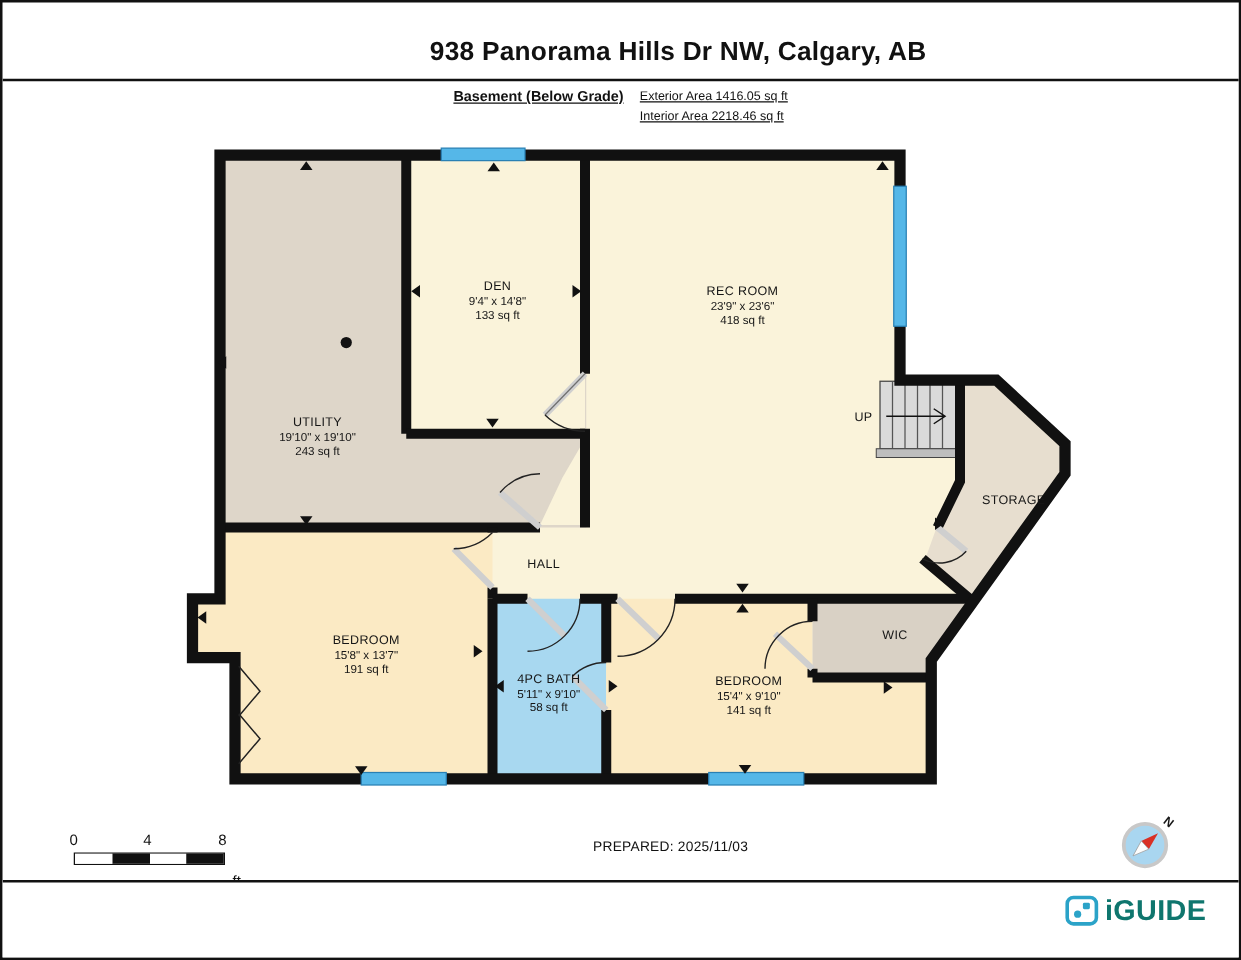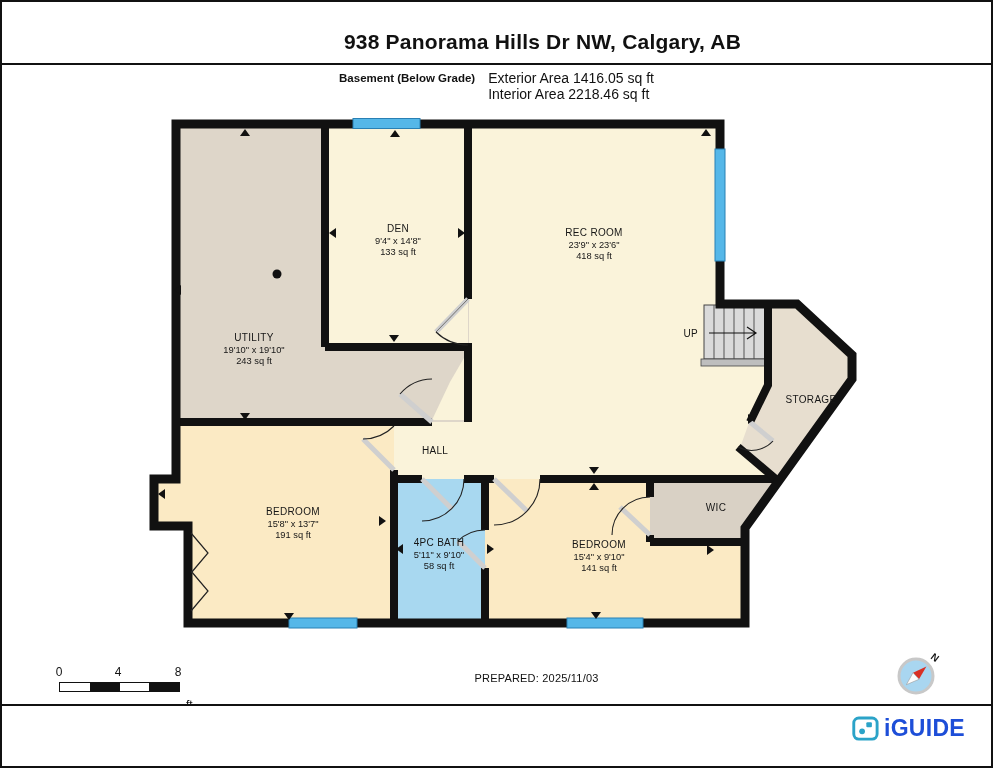--- a/index.html
+++ b/index.html
@@ -3,42 +3,42 @@
 <meta charset="utf-8">
 <style>
   html,body{margin:0;padding:0;background:#e8e8e8;}
   .page{position:relative;width:993px;height:768px;box-sizing:border-box;
         background:#ffffff;border:2px solid #111;overflow:hidden;
         font-family:"Liberation Sans", sans-serif;color:#111;}
   .title{position:absolute;top:28px;left:0;width:100%;text-align:center;
          font-size:21px;font-weight:bold;letter-spacing:.2px;padding-left:46px;}
   .title-rule{position:absolute;top:61px;left:0;width:100%;height:2px;background:#111;}
   .subtitle{position:absolute;top:68px;left:0;width:100%;display:flex;
-            justify-content:center;align-items:flex-start;gap:13px;}
+            justify-content:center;align-items:flex-start;gap:13px;text-decoration:underline;}
   .floor-label{font-size:11.5px;font-weight:bold;line-height:16px;}
-  .areas{font-size:14px;line-height:16px;}
+  .areas{font-size:10px;line-height:16px;}
   svg text{font-family:"Liberation Sans", sans-serif;fill:#161616;}
   .rname{font-size:10px;letter-spacing:.3px;}
   .rdim{font-size:9.3px;}
   .plan-svg{position:absolute;top:0;left:0;}
   
   .scale{position:absolute;top:663px;left:0;}
   .scale-num{position:absolute;transform:translateX(-50%);font-size:12px;top:0;}
   .scale-bar{position:absolute;top:17px;left:57px;width:119px;height:8px;
              border:1px solid #111;display:flex;}
   .scale-seg{flex:1;height:100%;}
   .scale-unit{position:absolute;top:17px;left:184px;font-size:12px;margin-top:16px;}
   .prepared{position:absolute;top:670px;left:0;width:100%;text-align:center;
             font-size:11px;letter-spacing:.2px;margin-left:40px;}
   .compass{position:absolute;top:641px;left:884px;}
   .bottom-bar{position:absolute;top:702px;left:0;right:0;bottom:0;
               border-top:2px solid #111;background:#fff;}
   .disclaimer{position:absolute;top:13px;left:33px;font-size:10.3px;color:#111;width:700px;}
   .brand{position:absolute;top:7px;right:26px;display:flex;align-items:center;gap:3px;}
-  .brand-text{font-size:23px;font-weight:600;color:#1d4ed8;letter-spacing:.3px;}
+  .brand-text{font-size:23px;font-weight:600;color:#0f766e;letter-spacing:.3px;}
 </style>
 </head>
 <body>
 
 <div class="page">
 
   <div class="title">938 Panorama Hills Dr NW, Calgary, AB</div>
   <div class="title-rule"></div>
   <div class="subtitle">
     <div class="floor-label">Basement (Below Grade)</div>

